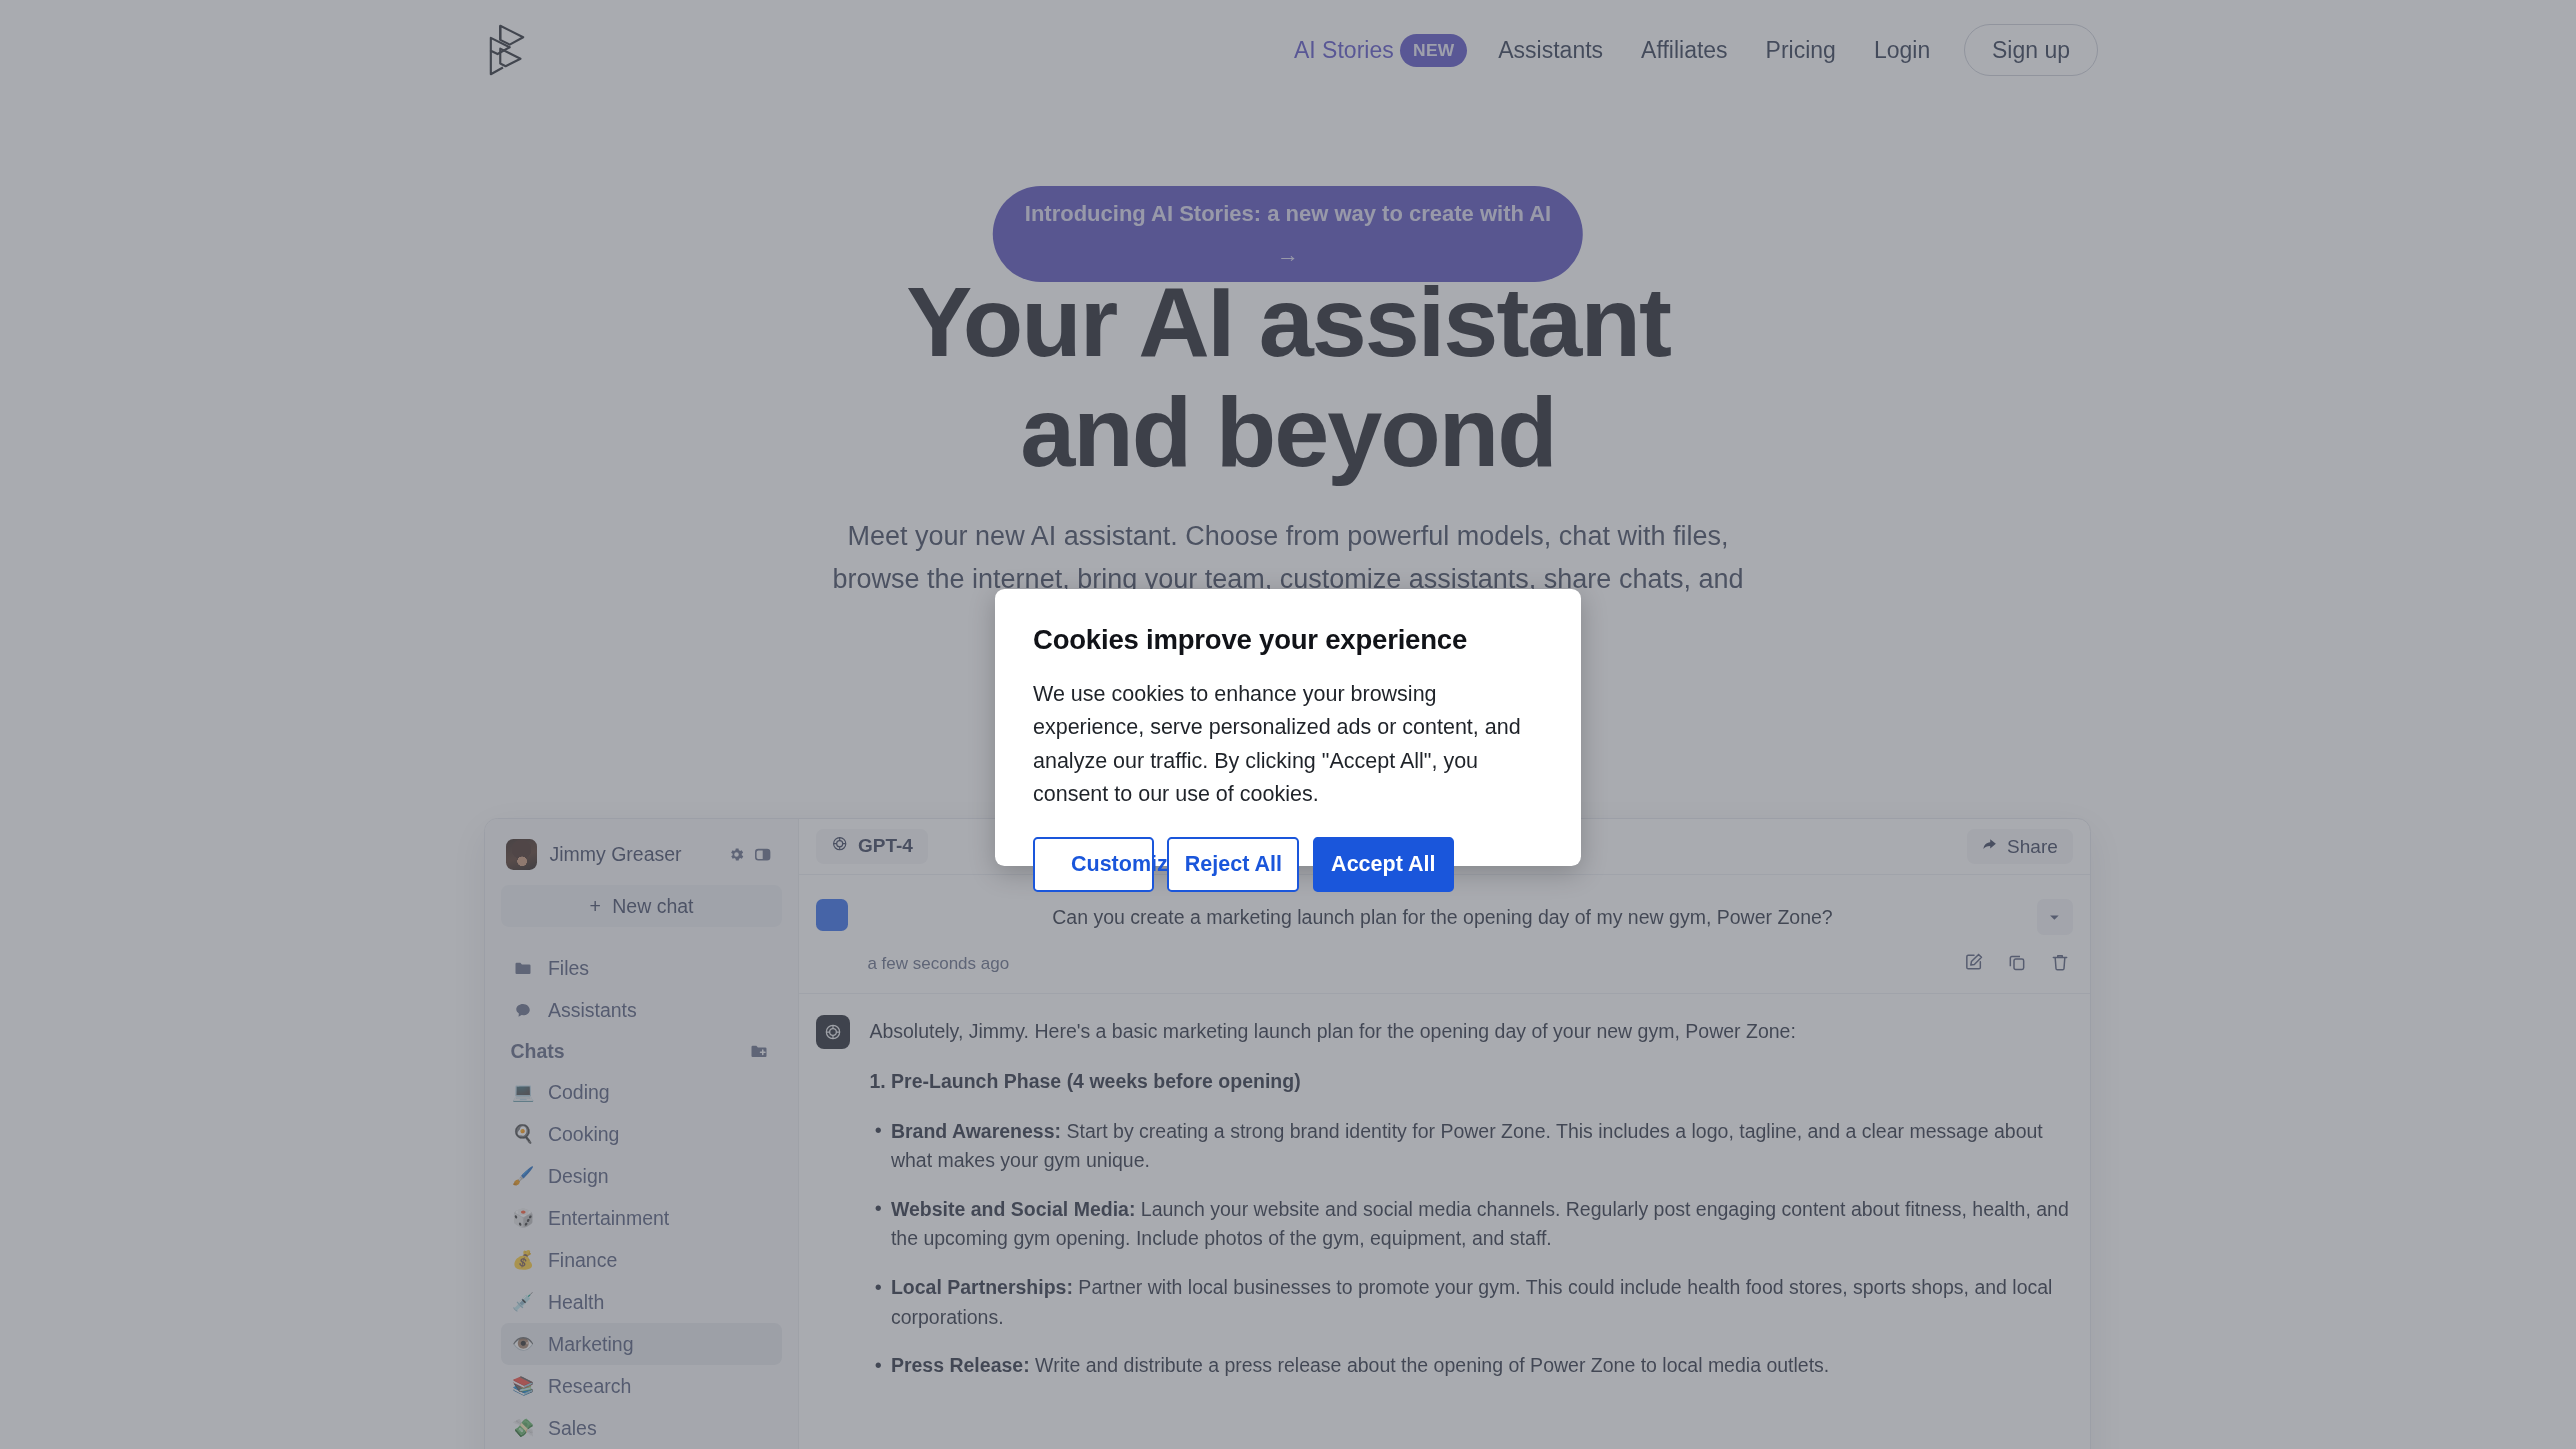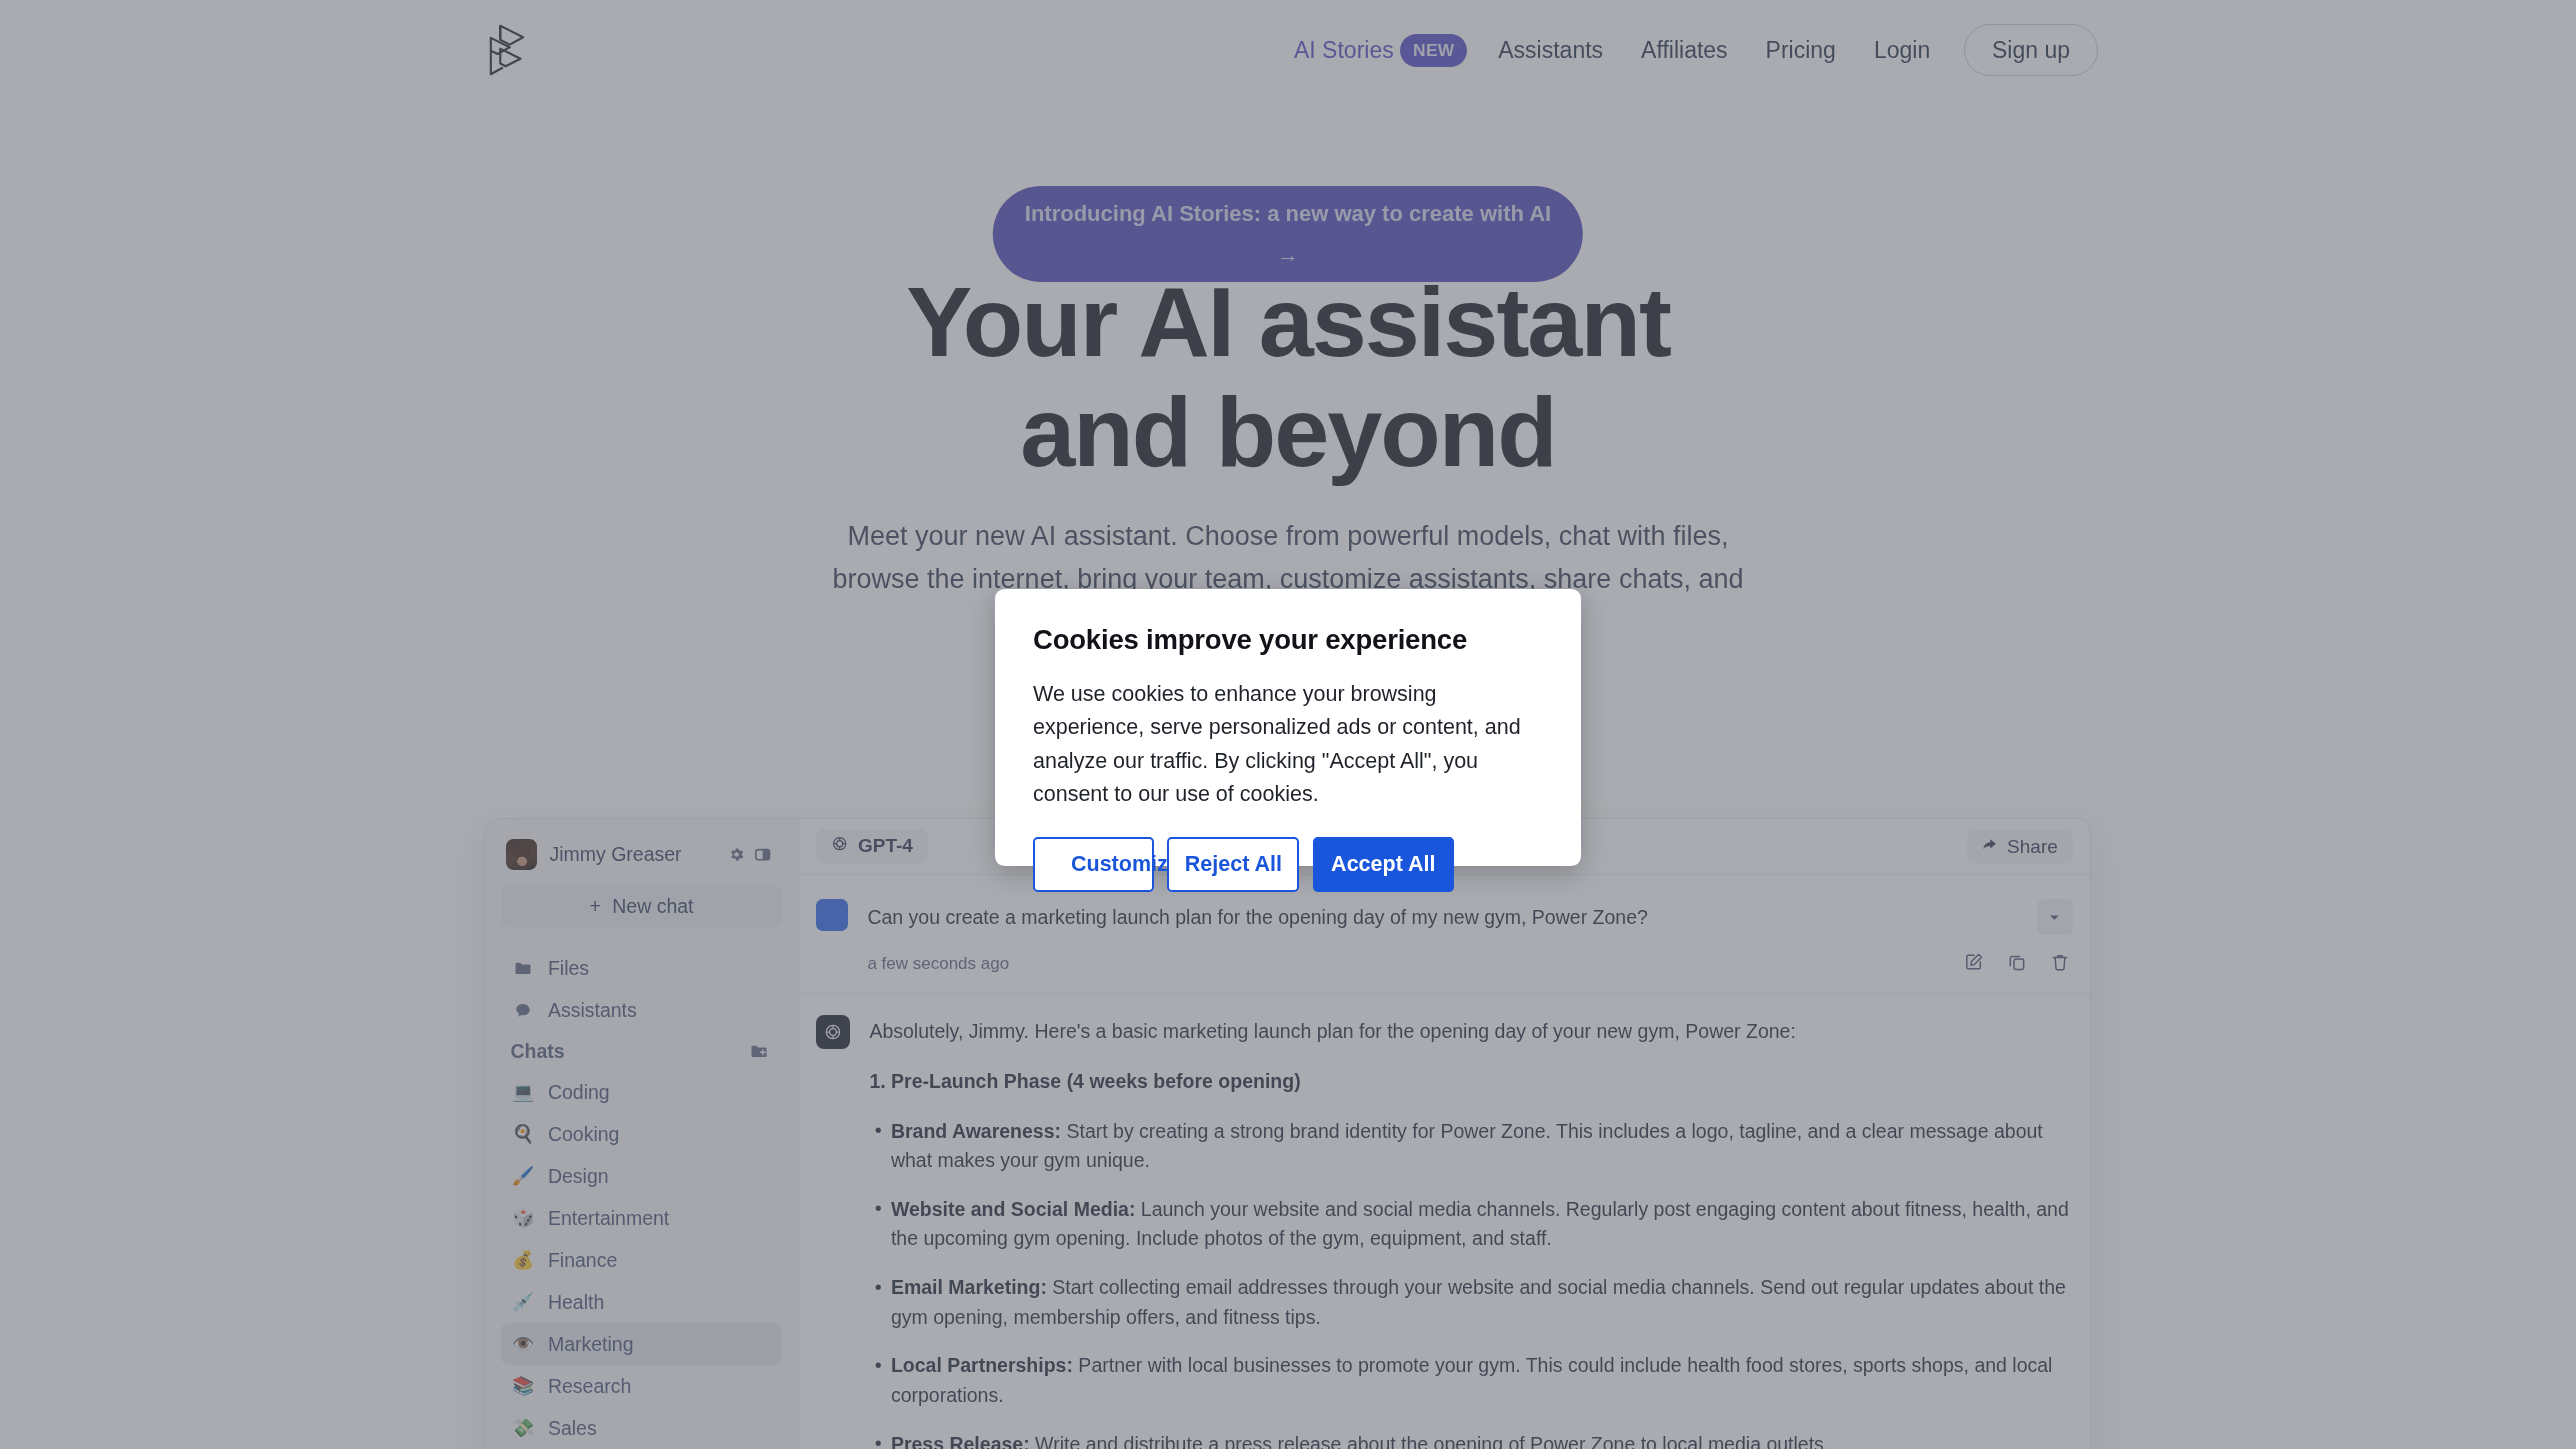--- a/index.html
+++ b/index.html
@@ -265,20 +265,21 @@
     border-radius: 6.7px;
     background: #2563eb;
     flex-shrink: 0;
   }
   .msg-text {
     font-size: 19.5px;
     line-height: 1.5;
     color: #1b2234;
     flex: 1;
     padding-top: 4px;
+    text-align: center;
   }
   .chevron-btn {
     width: 36px; height: 36px;
     background: #f1f2f5;
     border-radius: 6.7px;
     display: flex; align-items: center; justify-content: center;
     color: #4a5272;
     font-size: 14.8px;
     cursor: pointer;
     flex-shrink: 0;
@@ -580,21 +581,20 @@
                   <circle cx="12" cy="12" r="4"></circle>
                 <path d="M12 4v4M12 16v4M4 12h4M16 12h4"></path>
               </svg>
             </div>
             <div class="ai-body">
               <p>Absolutely, Jimmy. Here's a basic marketing launch plan for the opening day of your new gym, Power Zone:</p>
               <div class="ai-h">1. Pre-Launch Phase (4 weeks before opening)</div>
               <ul class="ai-ul">
                 <li><b>Brand Awareness:</b><span> Start by creating a strong brand identity for Power Zone. This includes a logo, tagline, and a clear message about what makes your gym unique.</span></li>
                 <li><b>Website and Social Media:</b><span> Launch your website and social media channels. Regularly post engaging content about fitness, health, and the upcoming gym opening. Include photos of the gym, equipment, and staff.</span></li>
-                <li><b>Email Marketing:</b><span> Start collecting email addresses through your website and social media channels. Send out regular updates about the gym opening, membership offers, and fitness tips.</span></li>
                 <li><b>Local Partnerships:</b><span> Partner with local businesses to promote your gym. This could include health food stores, sports shops, and local corporations.</span></li>
                 <li><b>Press Release:</b><span> Write and distribute a press release about the opening of Power Zone to local media outlets.</span></li>
               </ul>
 
             </div>
           </div>
         </div>
 
       </div>
     </div>

